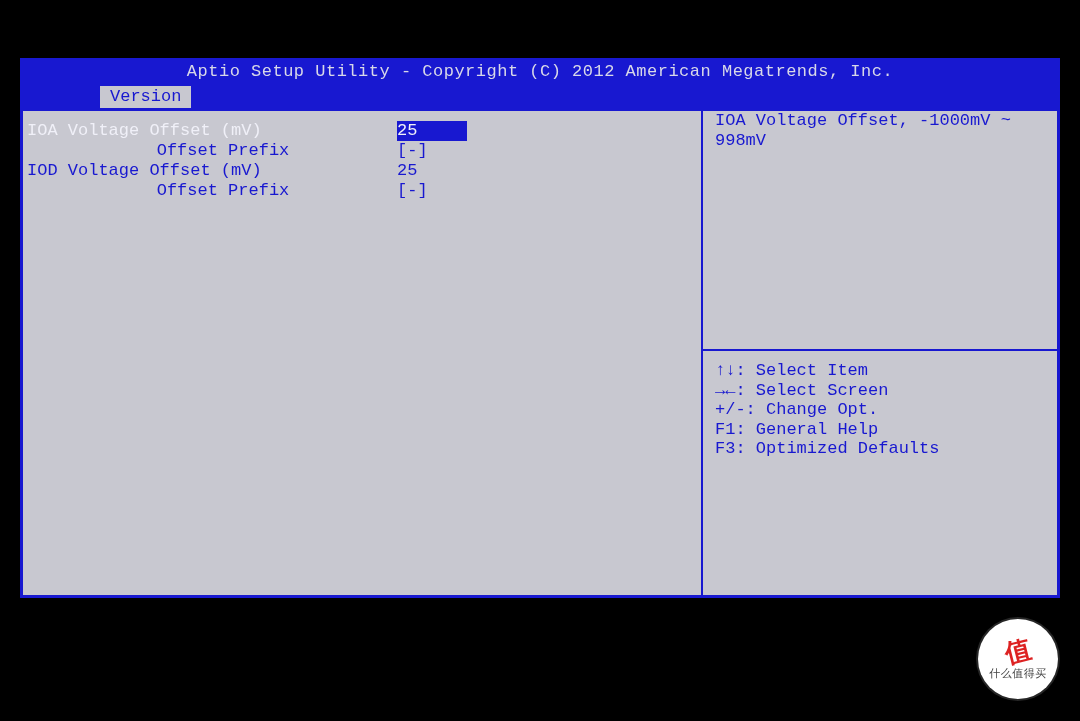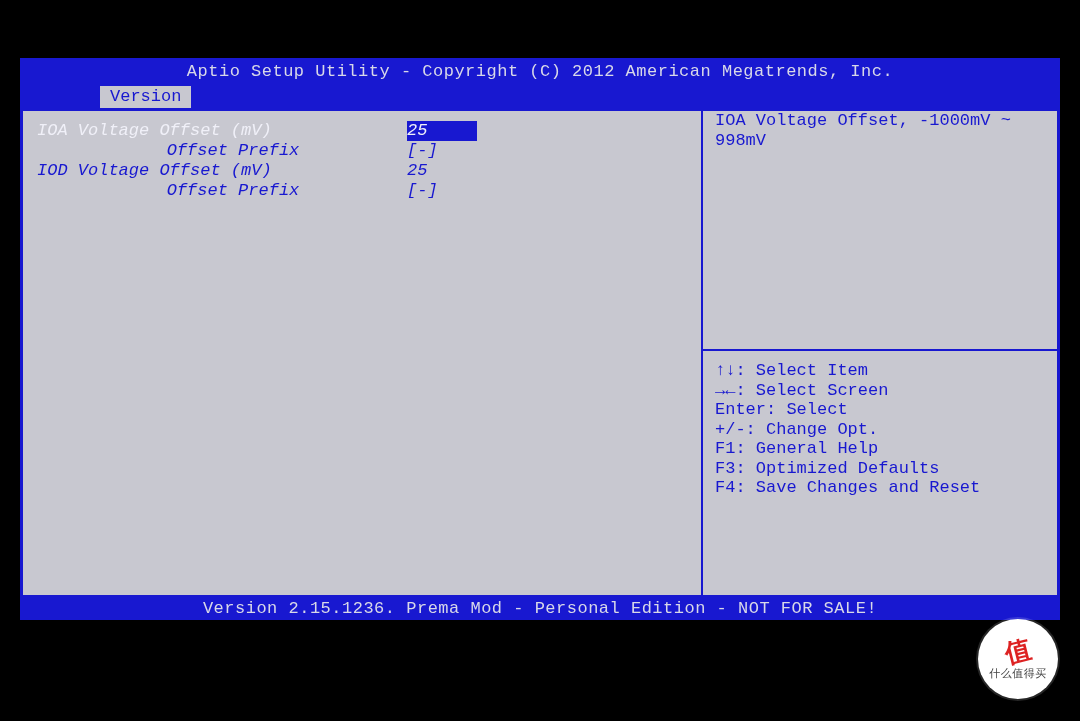--- a/index.html
+++ b/index.html
@@ -44,22 +44,21 @@
   .main-frame {
     background: #c8c8d0;
     border: 3px solid #1818d0;
     height: 490px;
     display: flex;
     position: relative;
   }
   .left-panel {
     flex: 0 0 680px;
     border-right: 2px solid #1818d0;
-    padding: 10px 14px;
-    font-style: italic;
+    padding: 10px 4px;
   }
   .right-panel {
     flex: 1;
     display: flex;
     flex-direction: column;
   }
   .help-top {
     flex: 0 0 240px;
     padding: 0 12px;
     border-bottom: 2px solid #1818d0;
@@ -153,30 +152,27 @@
         <div class="value">[-]</div>
       </div>
 
     </div>
 
     <div class="right-panel">
       <div class="help-top">IOA Voltage Offset, -1000mV ~ 998mV</div>
       <div class="help-bottom">
         <div>↑↓: Select Item</div>
         <div>→←: Select Screen</div>
-        <div>Enter: Select</div>
         <div>+/-: Change Opt.</div>
         <div>F1: General Help</div>
         <div>F3: Optimized Defaults</div>
-        <div>F4: Save Changes and Reset</div>
       </div>
     </div>
 
   </div>
 
-  <div class="footer-bar">Version 2.15.1236. Prema Mod - Personal Edition - NOT FOR SALE!</div>
 
 </div>
 
 <div class="watermark">
   <div class="zh">值</div>
   <div class="sub">什么值得买</div>
 </div>
 
 </body></html>

